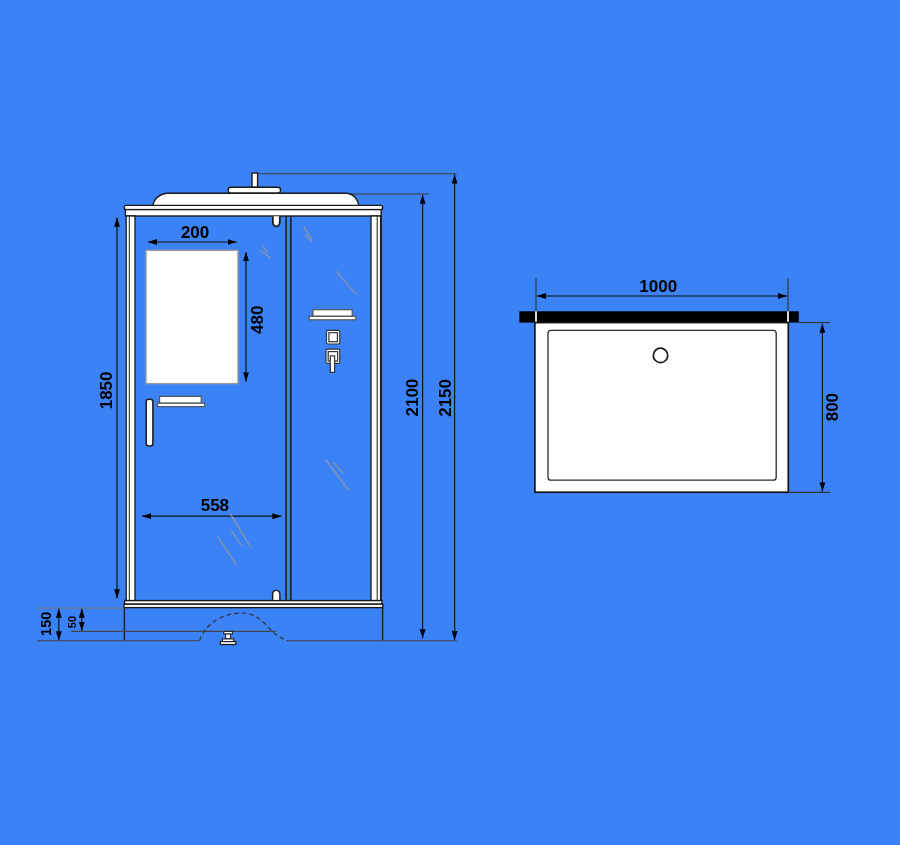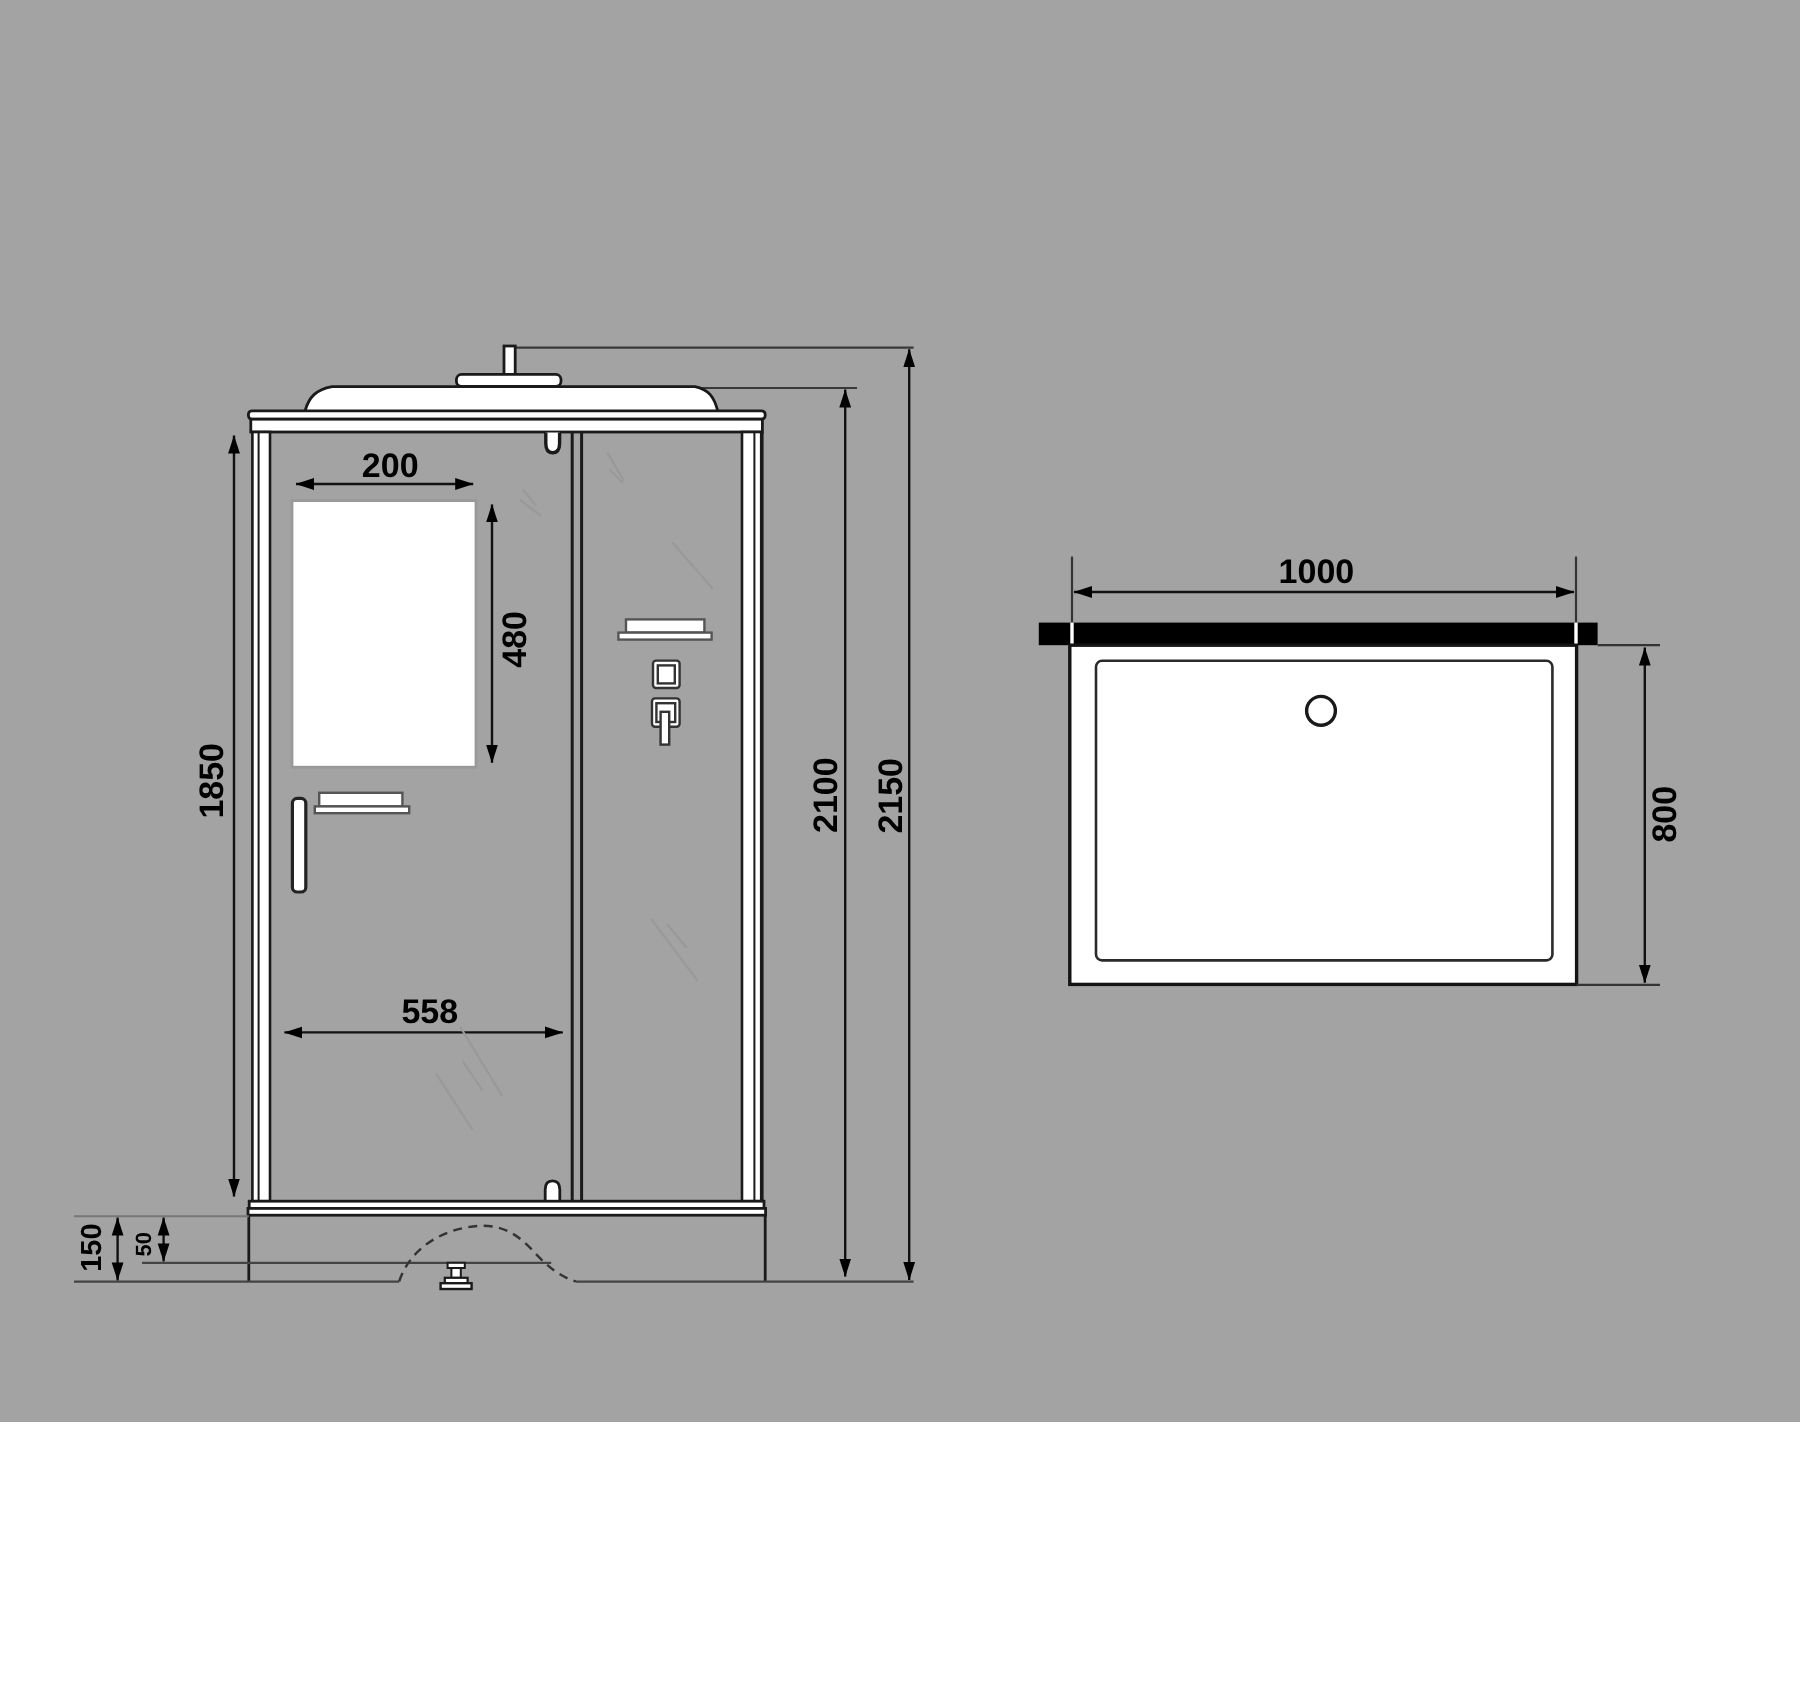--- a/index.html
+++ b/index.html
@@ -1,16 +1,16 @@
 <!DOCTYPE html>
 <html><head>
 <meta charset="utf-8">
 <style>
   html,body{margin:0;padding:0;background:#ffffff;}
-  .wrap{width:900px;height:711px;position:relative;background:#a3a3a3;filter:opacity(0.999);}
+  .wrap{width:900px;height:845px;position:relative;background:#3b82f6;filter:opacity(0.999);}
   text{font-family:"Liberation Sans",sans-serif;font-weight:bold;fill:#000;}
 </style>
 </head>
 <body>
 <div class="wrap">
 <svg width="900" height="845" viewBox="0 0 900 845" style="opacity:0.999;">
 <defs>
   <marker id="ah" markerWidth="10" markerHeight="8" refX="9" refY="3.1" orient="auto-start-reverse" markerUnits="userSpaceOnUse">
     <path d="M9.2,3.1 L0,0.15 L0,6.05 Z" fill="#000"></path>
   </marker>

